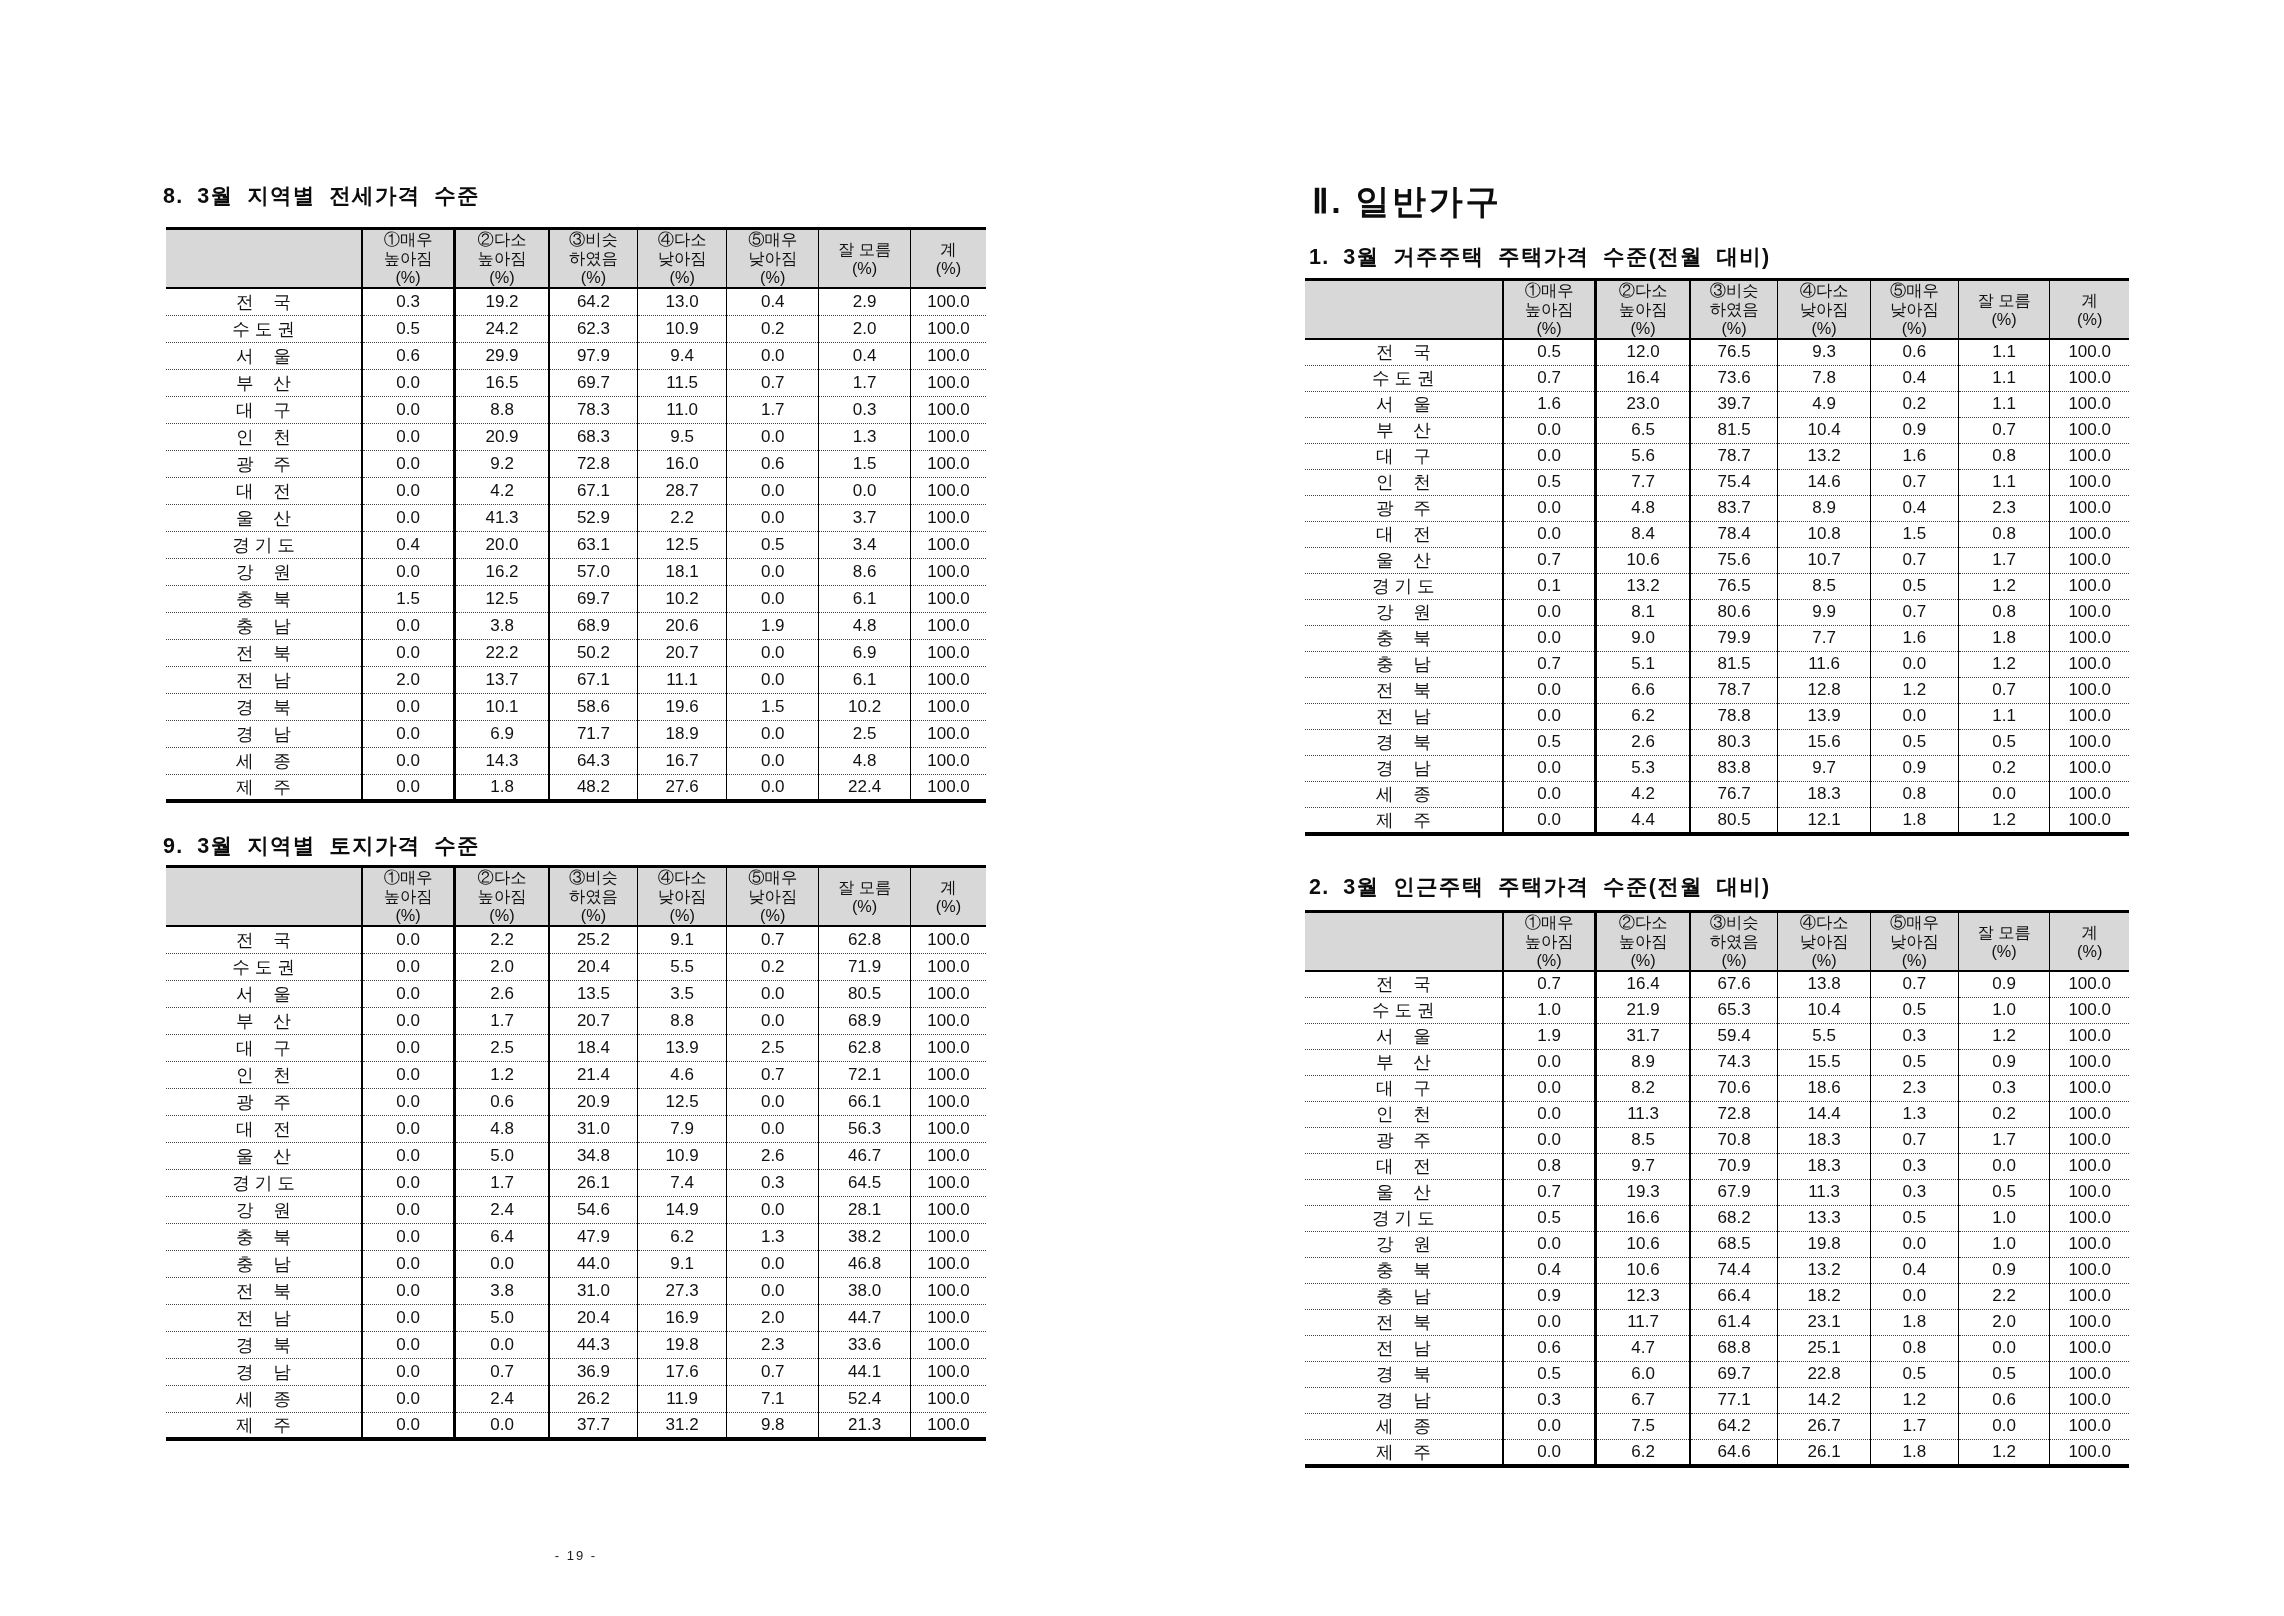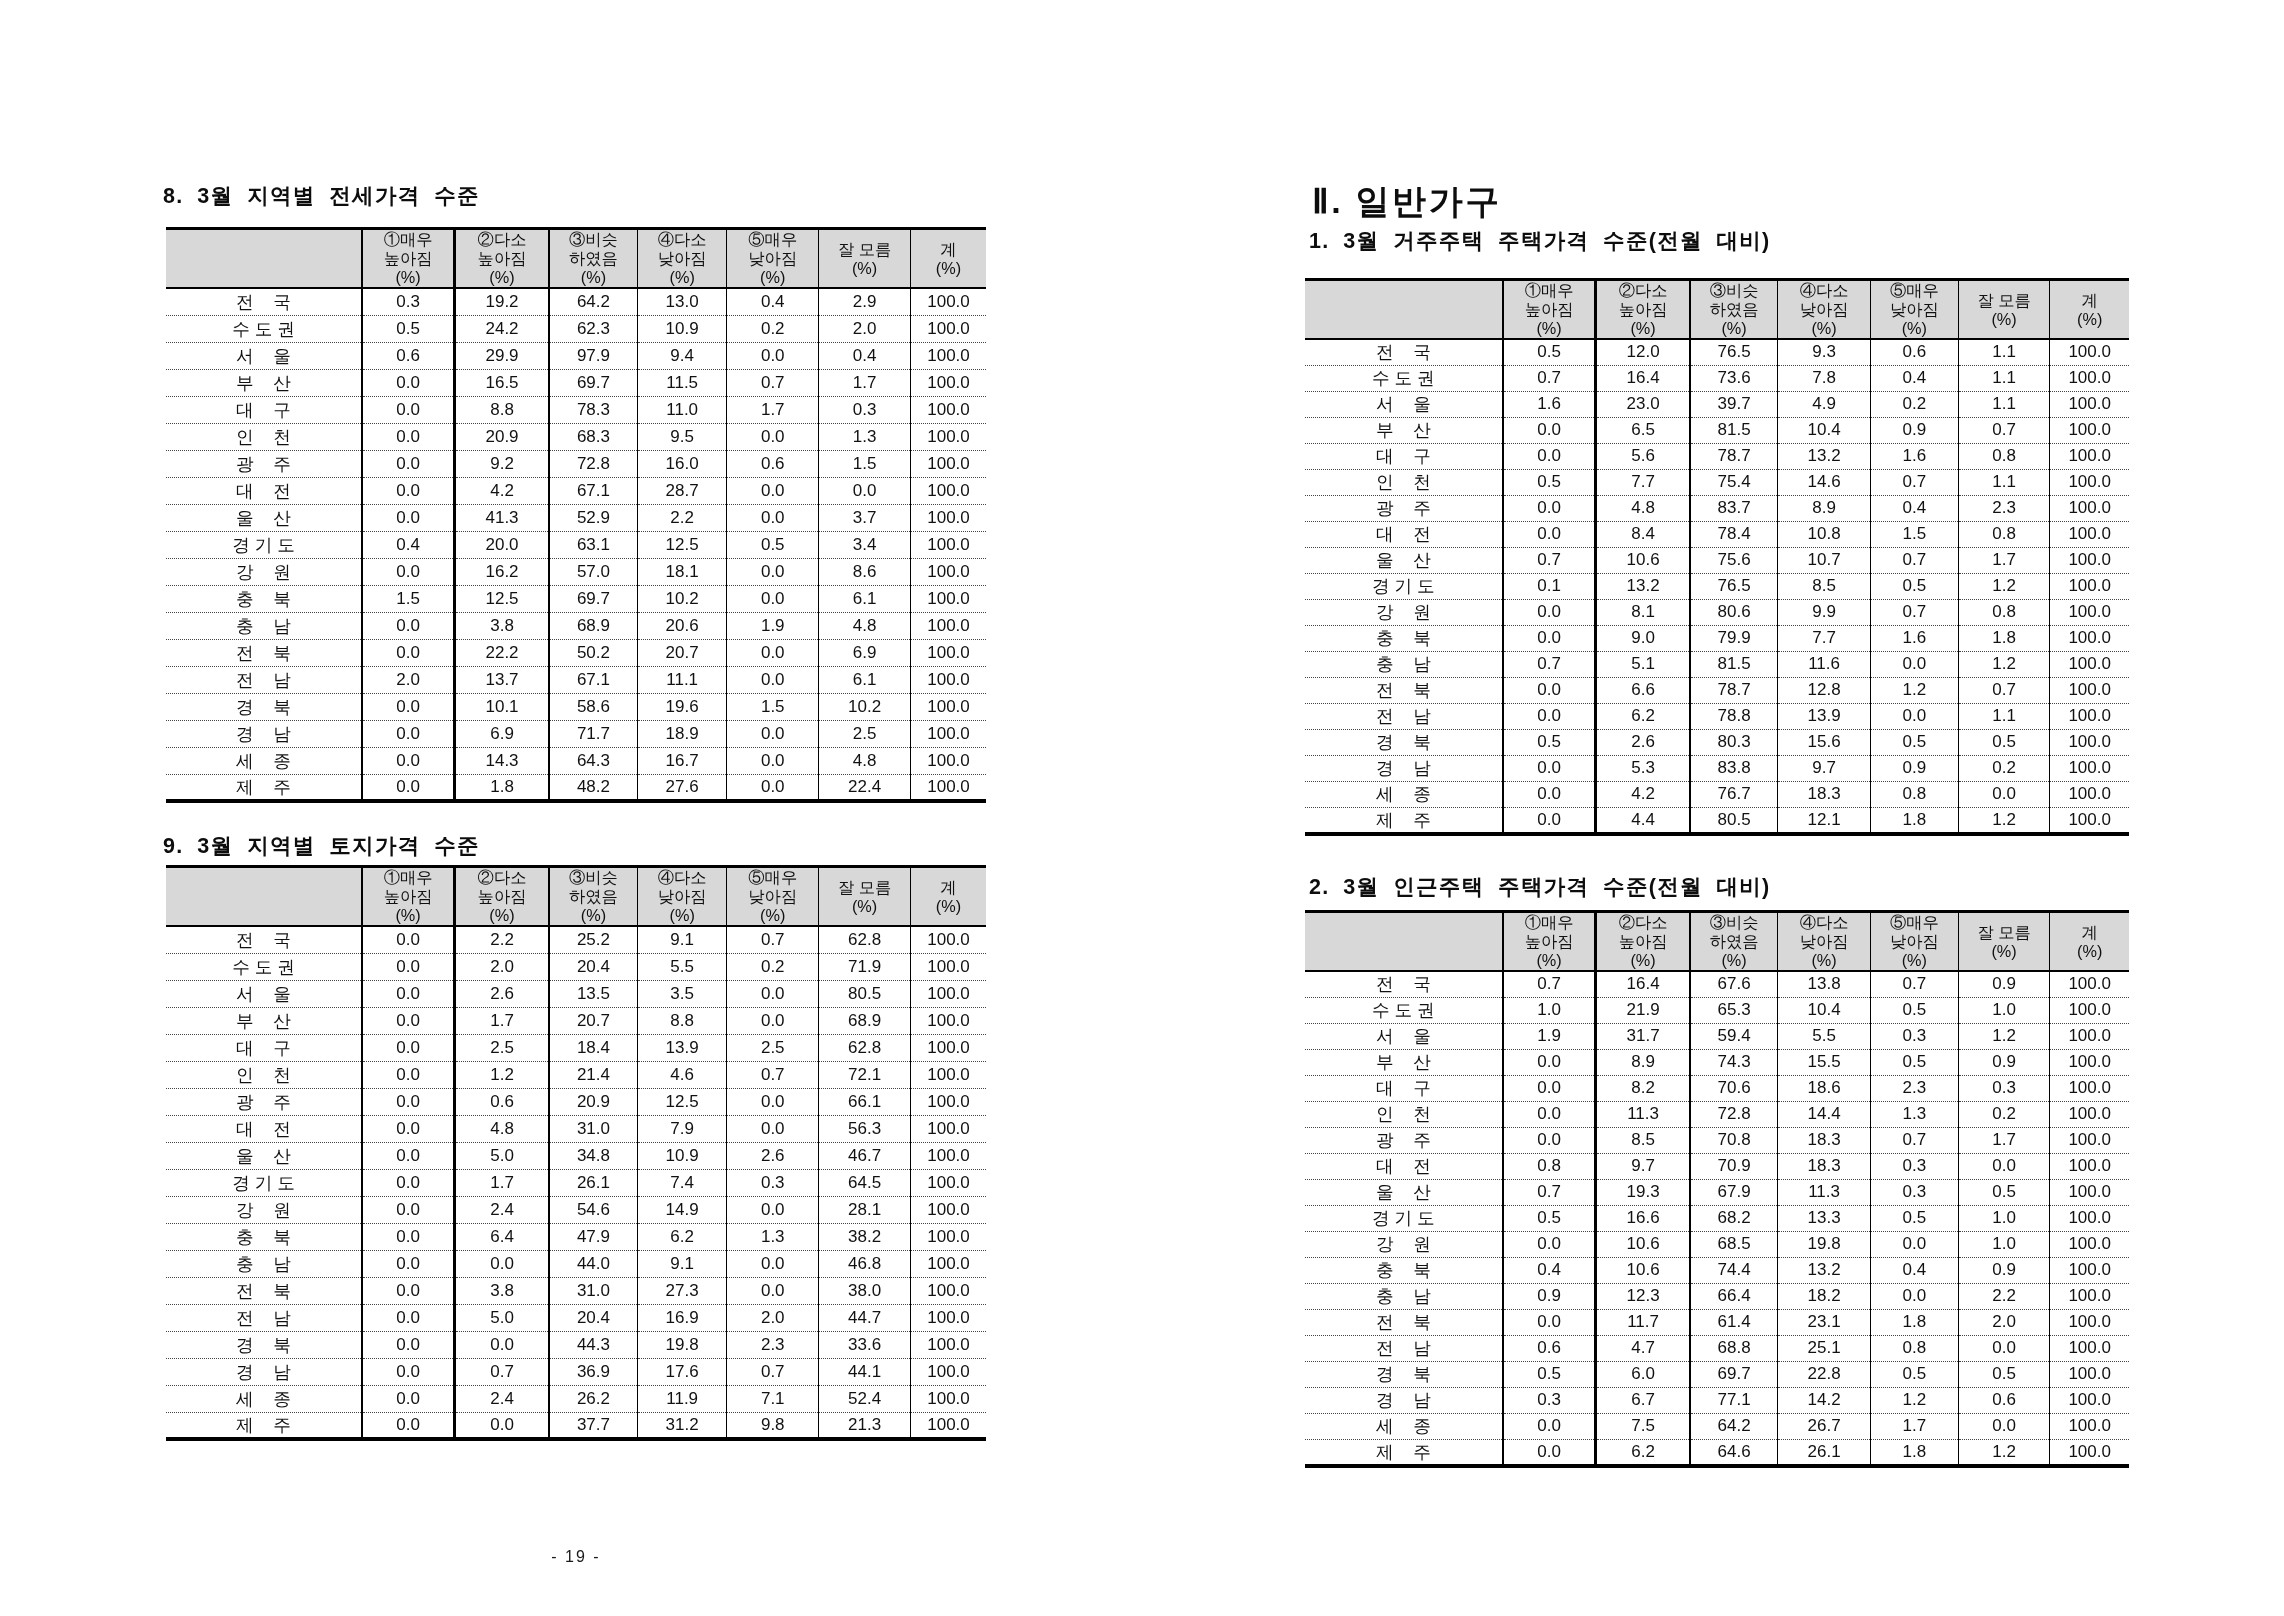--- a/index.html
+++ b/index.html
@@ -66,21 +66,21 @@
   table.stat .bl-1{border-left:2px solid #000;}
   table.stat .bl-thick{border-left:3.9px solid #000;}
   table.stat .bl-semi{border-left:2.9px solid #000;}
   table.stat td.region{
     white-space:pre;
     font-size:17.6px;
   }
   .page-footer{
     position:absolute;
     text-align:center;
-    font-size:16px;
+    font-size:13px;
     letter-spacing:2px;
     color:#1a1a1a;
   }
 </style>
 </head>
 <body>
 
 <div id="canvas">
 
   <div class="sec-title" style="left:163px;top:155px;">8. 3월 지역별 전세가격 수준</div>
@@ -546,21 +546,21 @@
             <td class="bl">100.0</td>
           </tr>
         </tbody>
     </table>
   </div>
 
   <div class="page-footer" style="left:166px;top:1520px;width:820px;">- 19 -</div>
 
   <div class="big-heading" style="left:1312px;top:153px;">Ⅱ. 일반가구</div>
 
-  <div class="sec-title" style="left:1309px;top:200px;">1. 3월 거주주택 주택가격 수준(전월 대비)</div>
+  <div class="sec-title" style="left:1309px;top:216px;">1. 3월 거주주택 주택가격 수준(전월 대비)</div>
 
   <div class="tbl-wrap t-right" style="left:1305px;top:250px;width:824px;">
     <table class="stat">
       <colgroup>
         <col style="width:24.0%">
           <col style="width:11.3%">
           <col style="width:11.4%">
         <col style="width:10.7%">
           <col style="width:11.2%">
           <col style="width:10.7%">

